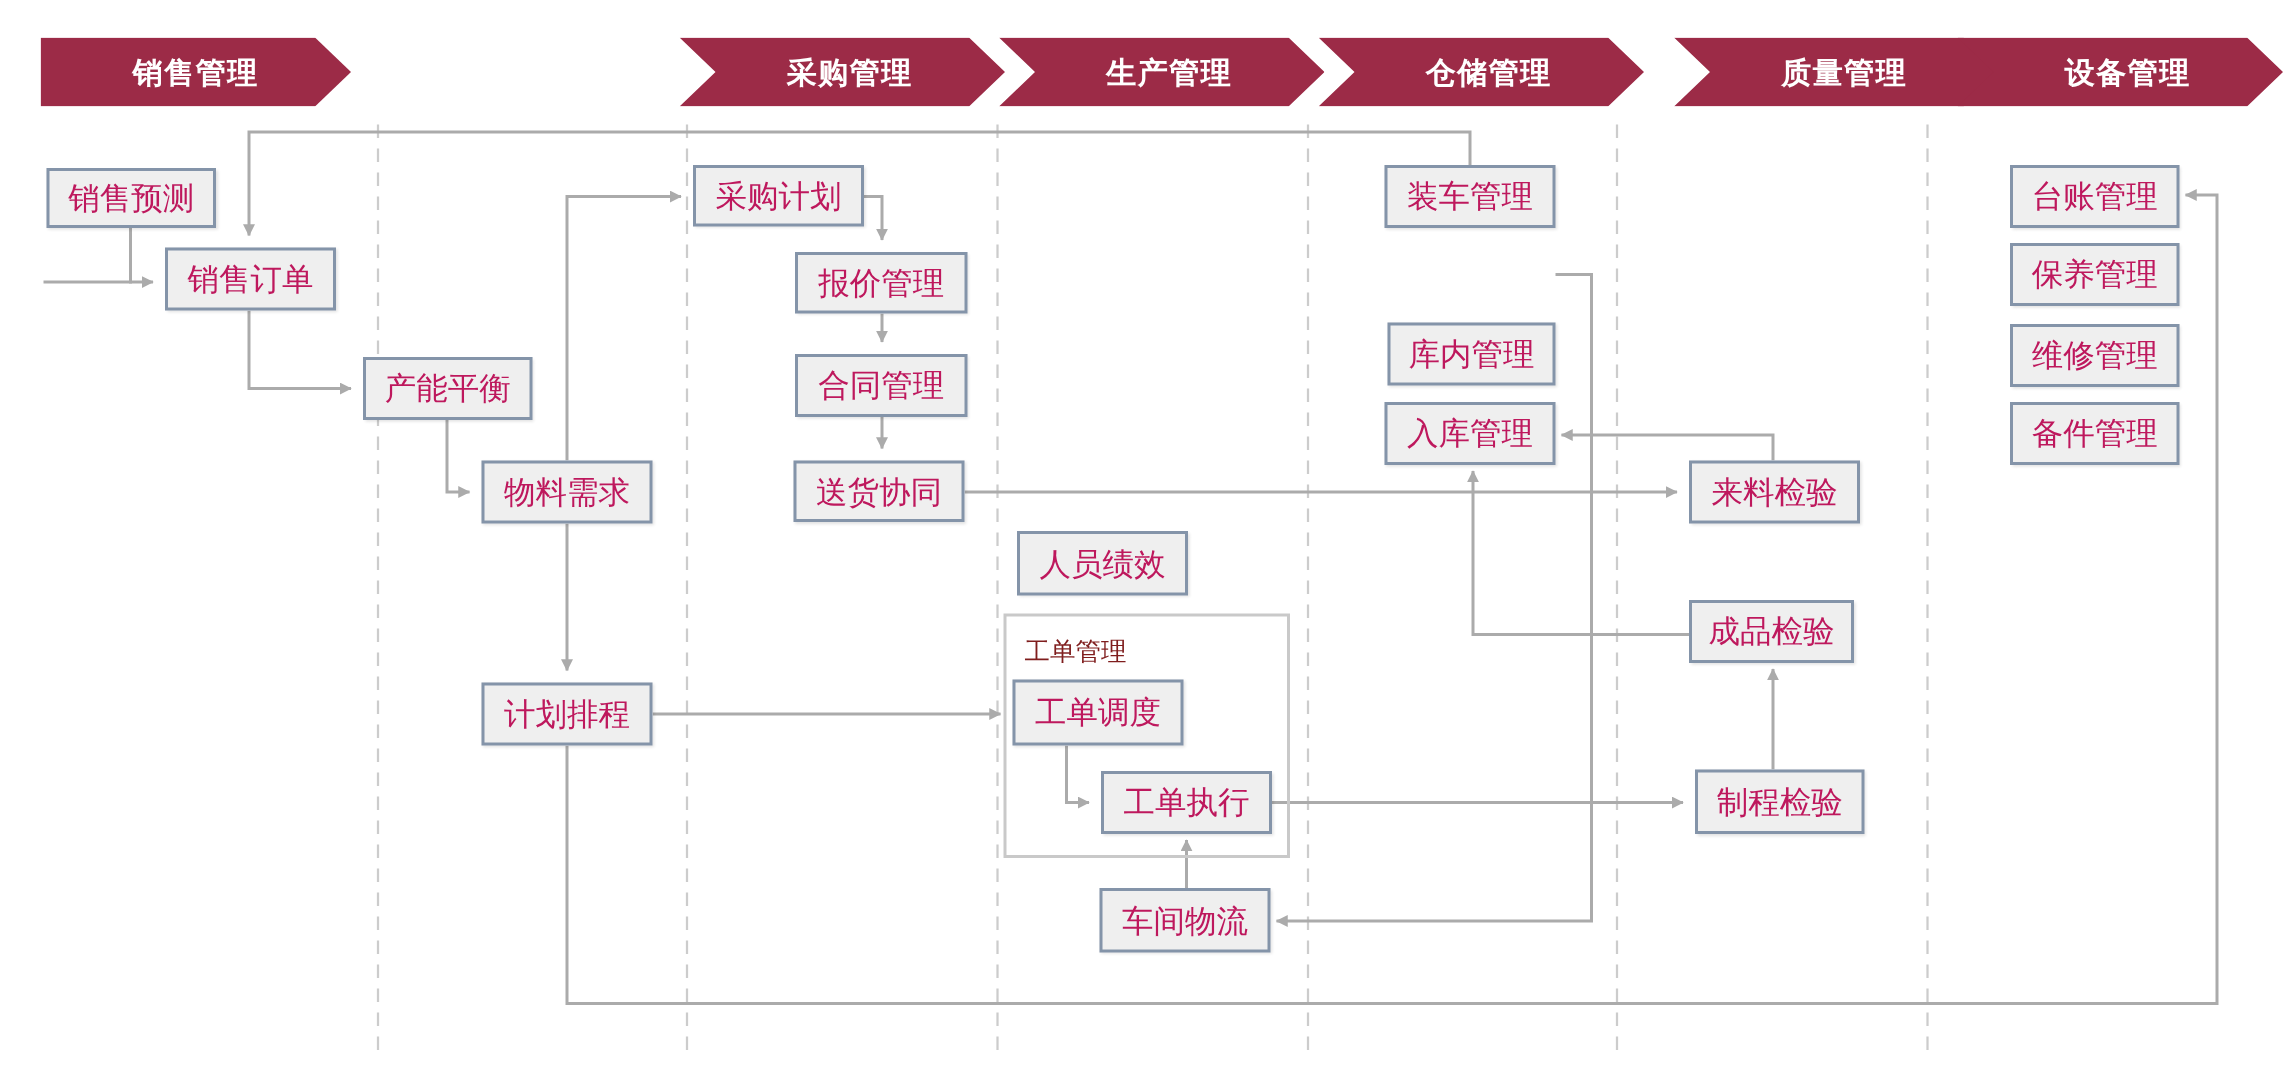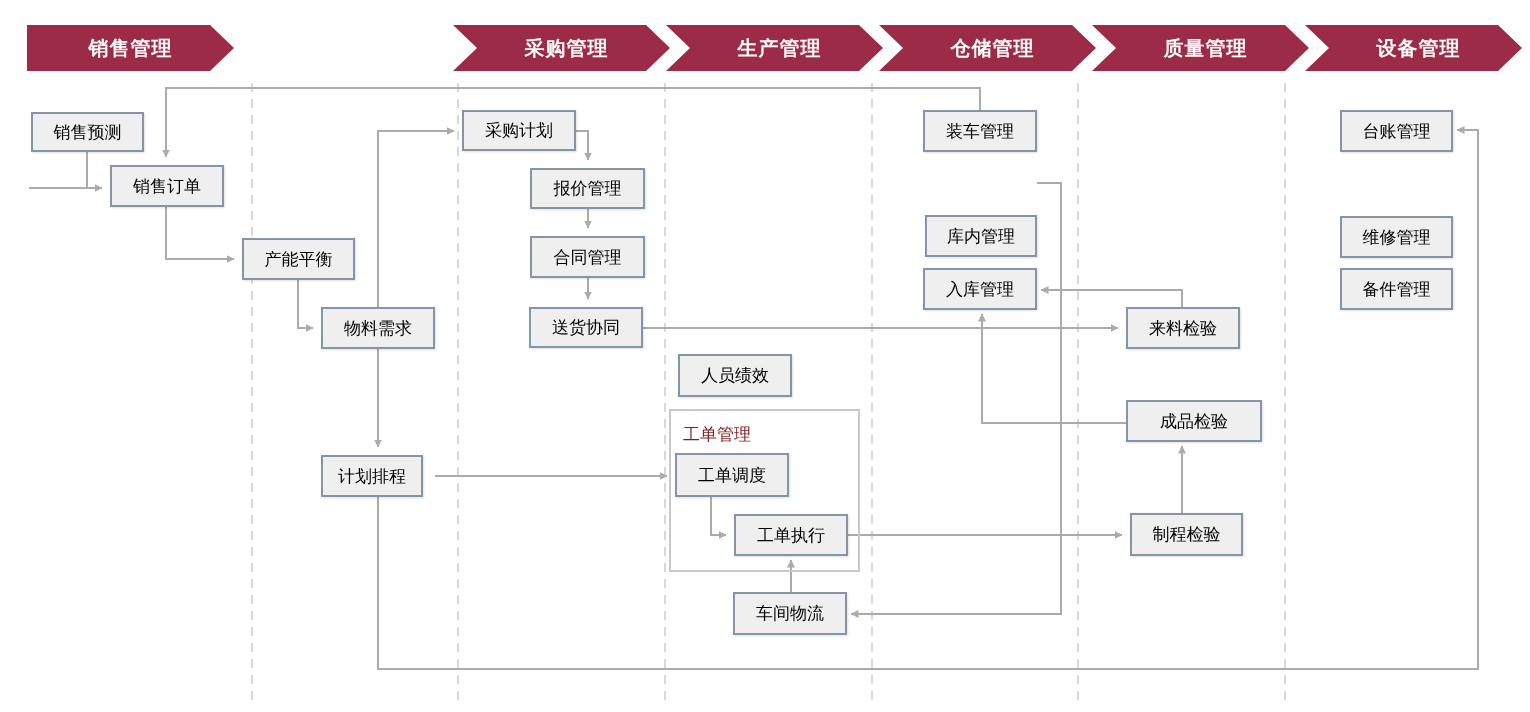--- a/index.html
+++ b/index.html
@@ -8,21 +8,21 @@
   
   .stage{position:absolute;top:25px;height:46px;background:#9C2B47;color:#ffffff;
          display:flex;align-items:center;justify-content:center;
          font-size:20px;font-weight:bold;letter-spacing:1px;}
   .stage.first{clip-path:polygon(0 0,calc(100% - 24px) 0,100% 50%,calc(100% - 24px) 100%,0 100%);font-family:Liberation Mono, monospace;}
   .stage.mid{clip-path:polygon(0 0,calc(100% - 24px) 0,100% 50%,calc(100% - 24px) 100%,0 100%,24px 50%);
              padding-left:10px;}
   
   .node{position:absolute;background:#EFEFEF;border:2px solid #8494A9;box-sizing:border-box;
         display:flex;align-items:center;justify-content:center;
-        font-size:17px;color:#000000;box-shadow:1px 1px 2px rgba(0,0,0,0.12);z-index:3;}
+        font-size:21px;color:#be185d;box-shadow:1px 1px 2px rgba(0,0,0,0.12);z-index:3;}
   .group{position:absolute;border:2px solid #C9C9C9;box-sizing:border-box;background:transparent;
          z-index:2;}
   .group-label{position:absolute;top:12px;left:12px;font-size:17px;color:#7f1d1d;}
   svg.wires{position:absolute;left:0;top:0;z-index:1;}
   .wire{stroke:#ABABAB;stroke-width:2;fill:none;}
   .divider{stroke:#CCCCCC;stroke-width:1.5;stroke-dasharray:9 7;}
 </style>
 </head>
 <body>
 
@@ -73,47 +73,48 @@
     </div>
   <div class="stage mid" style="left:453px;width:207px;">
       <span>采购管理</span>
     </div>
   <div class="stage mid" style="left:666px;width:207px;">
       <span>生产管理</span>
     </div>
   <div class="stage mid" style="left:879px;width:207px;">
       <span>仓储管理</span>
     </div>
-  <div class="stage mid" style="left:1092px;width:207px;">
+  <div class="stage mid" style="left:1116px;width:207px;">
       <span>质量管理</span>
     </div>
   <div class="stage mid" style="left:1305px;width:207px;">
       <span>设备管理</span>
     </div>
 
   <div class="group" style="left:669px;top:409px;width:191px;height:163px;">
     <span class="group-label">工单管理</span>
   </div>
 
   <div class="node" style="left:31px;top:112px;width:113px;height:40px;">销售预测</div>
   <div class="node" style="left:110px;top:165px;width:114px;height:42px;">销售订单</div>
   <div class="node" style="left:242px;top:238px;width:113px;height:42px;">产能平衡</div>
   <div class="node" style="left:321px;top:307px;width:114px;height:42px;">物料需求</div>
-  <div class="node" style="left:321px;top:455px;width:102px;height:42px;">计划排程</div>
+  <div class="node" style="left:321px;top:455px;width:114px;height:42px;">计划排程</div>
   <div class="node" style="left:462px;top:110px;width:114px;height:41px;">采购计划</div>
   <div class="node" style="left:530px;top:168px;width:115px;height:41px;">报价管理</div>
   <div class="node" style="left:530px;top:236px;width:115px;height:42px;">合同管理</div>
   <div class="node" style="left:529px;top:307px;width:114px;height:41px;">送货协同</div>
   <div class="node" style="left:678px;top:354px;width:114px;height:43px;">人员绩效</div>
   <div class="node" style="left:675px;top:453px;width:114px;height:44px;">工单调度</div>
   <div class="node" style="left:734px;top:514px;width:114px;height:42px;">工单执行</div>
   <div class="node" style="left:733px;top:592px;width:114px;height:43px;">车间物流</div>
   <div class="node" style="left:923px;top:110px;width:114px;height:42px;">装车管理</div>
   <div class="node" style="left:925px;top:215px;width:112px;height:42px;">库内管理</div>
   <div class="node" style="left:923px;top:268px;width:114px;height:42px;">入库管理</div>
   <div class="node" style="left:1126px;top:307px;width:114px;height:42px;">来料检验</div>
-  <div class="node" style="left:1126px;top:400px;width:136px;height:42px;">成品检验</div>
+  <div class="node" style="left:1126px;top:400px;width:110px;height:42px;">成品检验</div>
   <div class="node" style="left:1130px;top:513px;width:113px;height:43px;">制程检验</div>
   <div class="node" style="left:1340px;top:110px;width:113px;height:42px;">台账管理</div>
+  <div class="node" style="left:1340px;top:162px;width:113px;height:42px;">保养管理</div>
   <div class="node" style="left:1340px;top:216px;width:113px;height:42px;">维修管理</div>
   <div class="node" style="left:1340px;top:268px;width:113px;height:42px;">备件管理</div>
 
 </div>
 
 </body></html>

